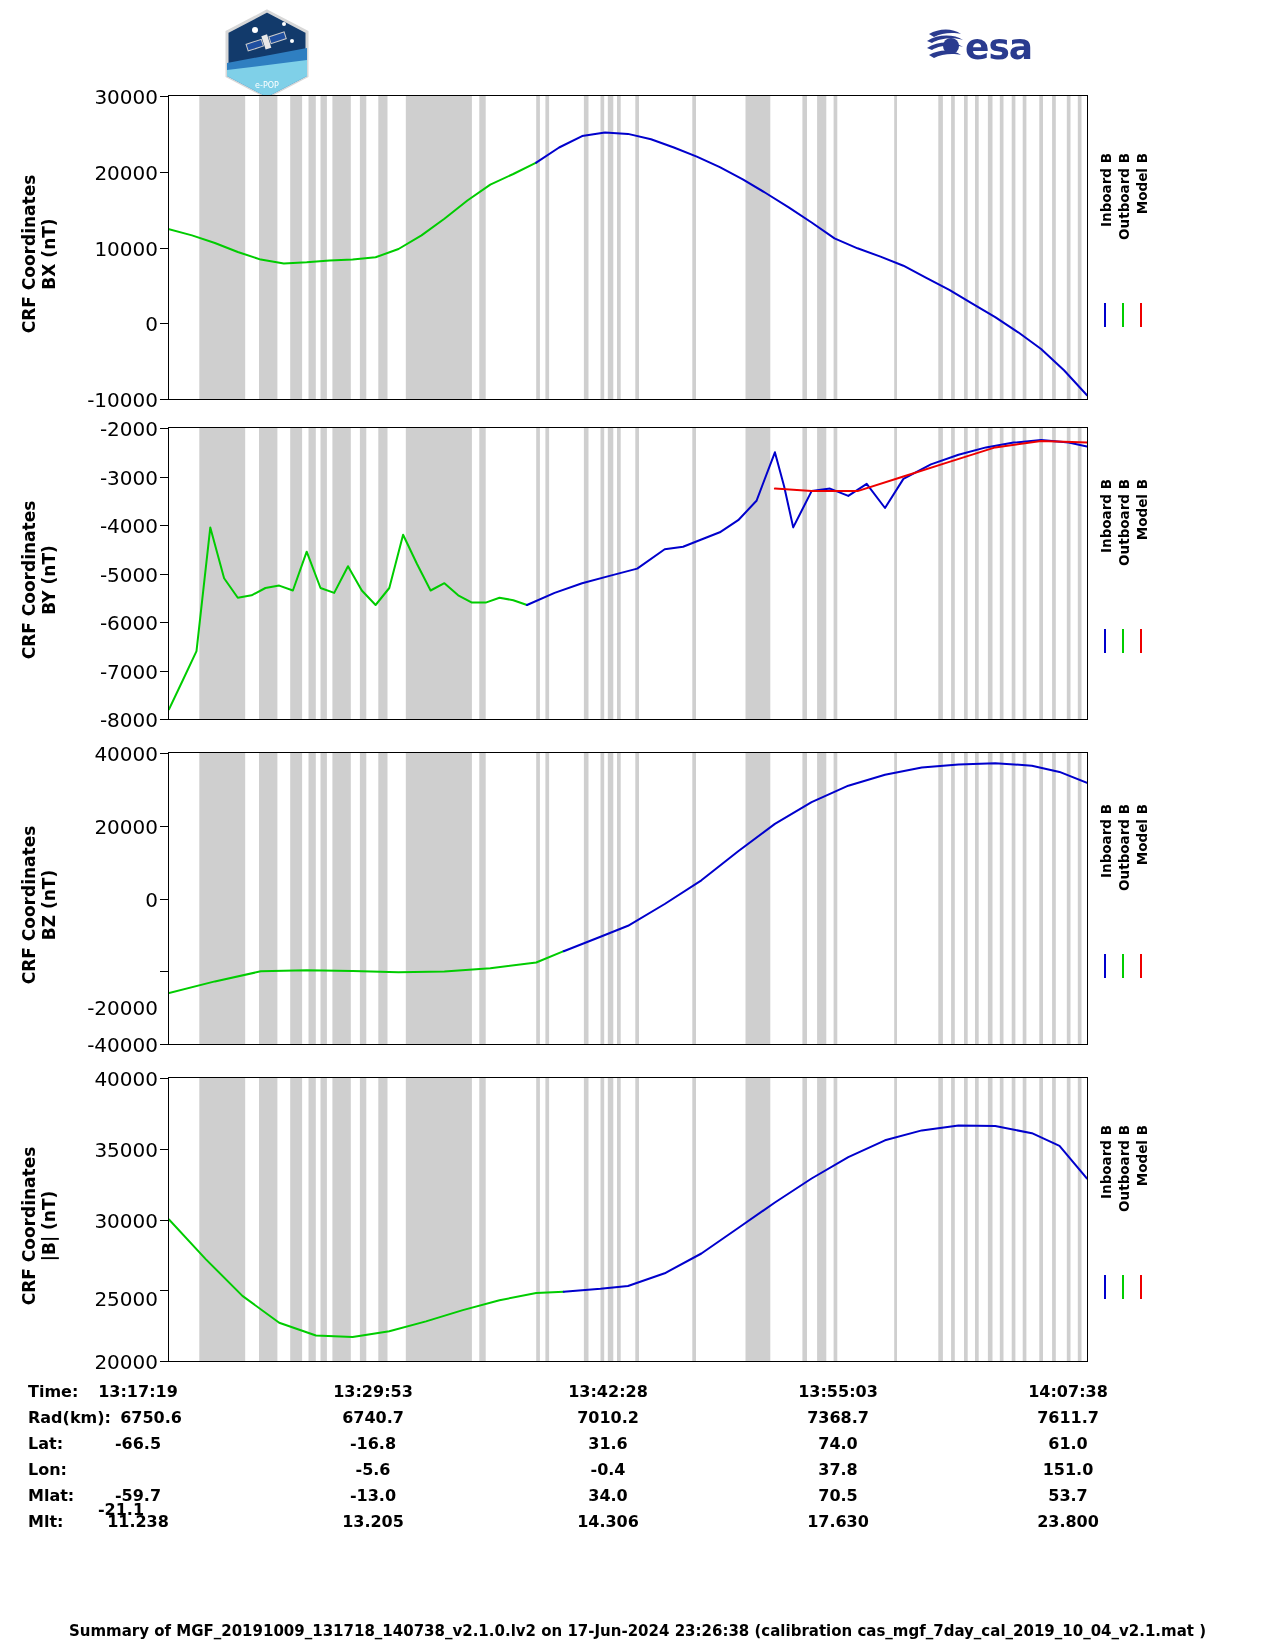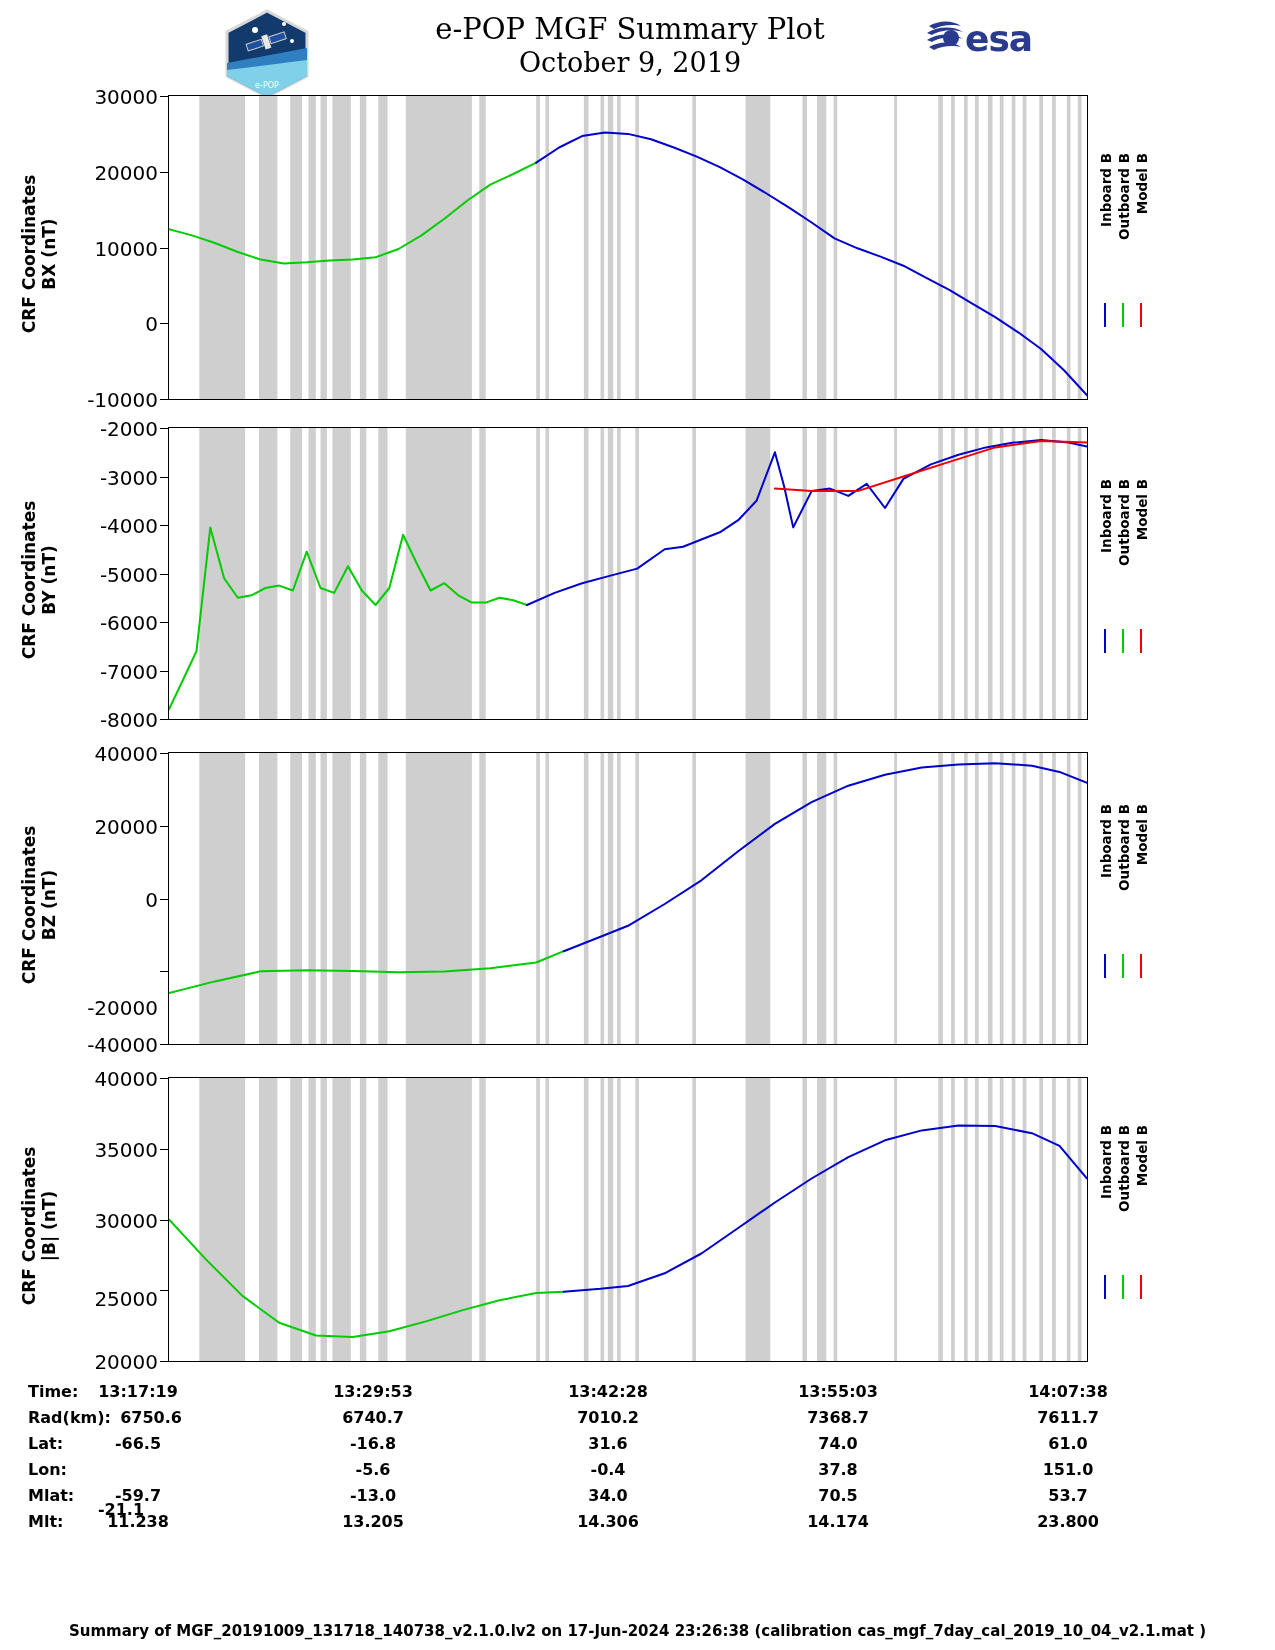--- a/index.html
+++ b/index.html
@@ -50,21 +50,21 @@
   .mission-logo {
     position: absolute;
     left: 222px;
     top: 8px;
     width: 90px;
     height: 92px;
   }
   .esa-logo {
     position: absolute;
     left: 925px;
-    top: 16px;
+    top: 24px;
     width: 120px;
     height: 44px;
   }
   .esa-text {
     position: absolute;
     left: 40px;
     top: 2px;
     font-family: "DejaVu Sans", sans-serif;
     font-size: 36px;
     font-weight: bold;
@@ -173,24 +173,20 @@
         <circle cx="70" cy="33" r="2" fill="#ffffff"></circle>
         <g transform="translate(44,33) rotate(-18)">
           <rect x="-3" y="-6" width="6" height="14" fill="#e8e8e8"></rect>
           <rect x="-20" y="-3" width="16" height="7" fill="#1f4fa0" stroke="#cccccc" stroke-width="1"></rect>
           <rect x="4" y="-3" width="16" height="7" fill="#1f4fa0" stroke="#cccccc" stroke-width="1"></rect>
         </g>
         <text x="45" y="80" font-size="8" fill="#ffffff" text-anchor="middle" font-family="DejaVu Sans, sans-serif">e-POP</text>
       </svg>
     </div>
 
-    <div class="title-block">
-      <div class="title-main">e-POP MGF Summary Plot</div>
-      <div class="title-sub">October 9, 2019</div>
-    </div>
 
     <div class="esa-logo">
       <svg width="120" height="46" viewBox="0 0 120 46">
         <g fill="#2a3b8f">
           <path d="M4,10 C14,4 28,4 36,10 C28,8 16,9 9,13 Z"></path>
           <path d="M2,17 C13,10 29,10 38,16 C29,13 15,14 7,19 Z"></path>
           <path d="M2,24 C13,17 29,17 38,23 C29,20 15,21 7,26 Z"></path>
           <path d="M4,31 C14,25 28,25 36,31 C28,29 16,30 9,34 Z"></path>
           <circle cx="26" cy="22" r="8" fill="#2a3b8f"></circle>
         </g>
@@ -406,21 +402,21 @@
         <span class="fval" style="left:270px;">-13.0</span>
         <span class="fval" style="left:505px;">34.0</span>
         <span class="fval" style="left:735px;">70.5</span>
         <span class="fval" style="left:965px;">53.7</span>
       </div>
       <div class="frow">
         <span class="flabel">Mlt:</span>
         <span class="fval" style="left:35px;">11.238</span>
         <span class="fval" style="left:270px;">13.205</span>
         <span class="fval" style="left:505px;">14.306</span>
-        <span class="fval" style="left:735px;">14.174</span>
+        <span class="fval" style="left:735px;">17.630</span>
         <span class="fval" style="left:965px;">23.800</span>
       </div>
     </div>
 
   <div class="bottom-note">Summary of MGF_20191009_131718_140738_v2.1.0.lv2 on 17-Jun-2024 23:26:38 (calibration cas_mgf_7day_cal_2019_10_04_v2.1.mat )</div>
 
 <div class="ytick" style="left: 48px; top: 388px;">-10000</div>
     <div style="position: absolute; left: 160px; top: 399px; width: 8px; height: 1px; background: rgb(0, 0, 0);"></div>
     <div class="ytick" style="left: 48px; top: 312.25px;">0</div>
     <div style="position: absolute; left: 160px; top: 323.25px; width: 8px; height: 1px; background: rgb(0, 0, 0);"></div>

